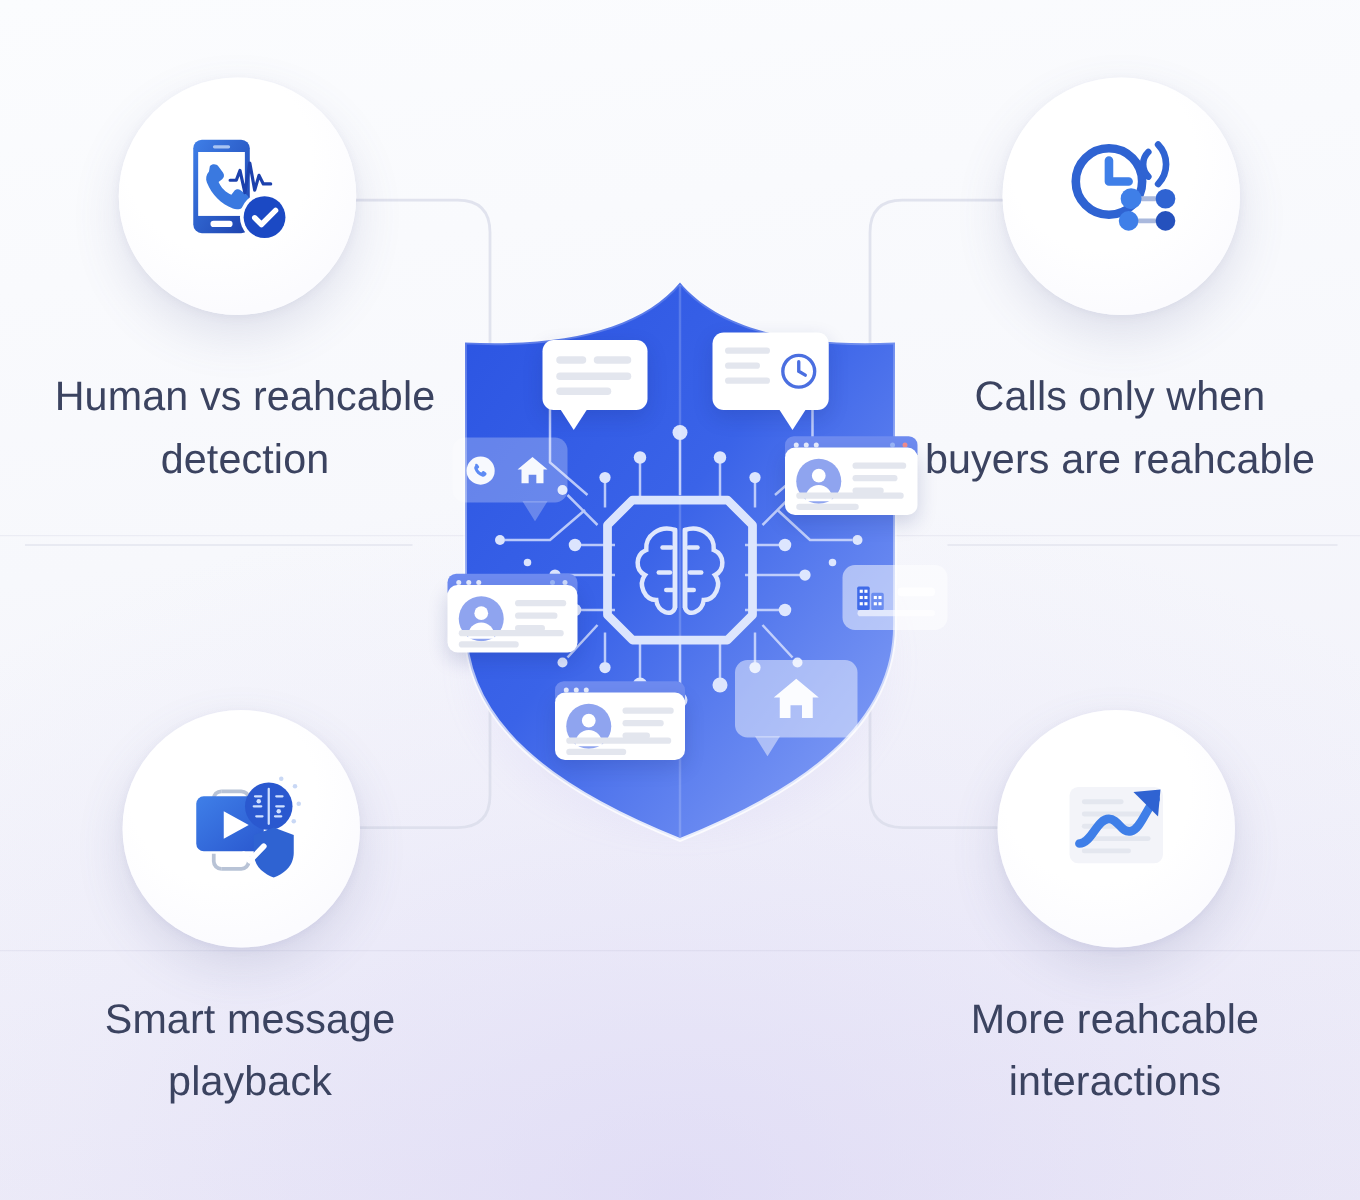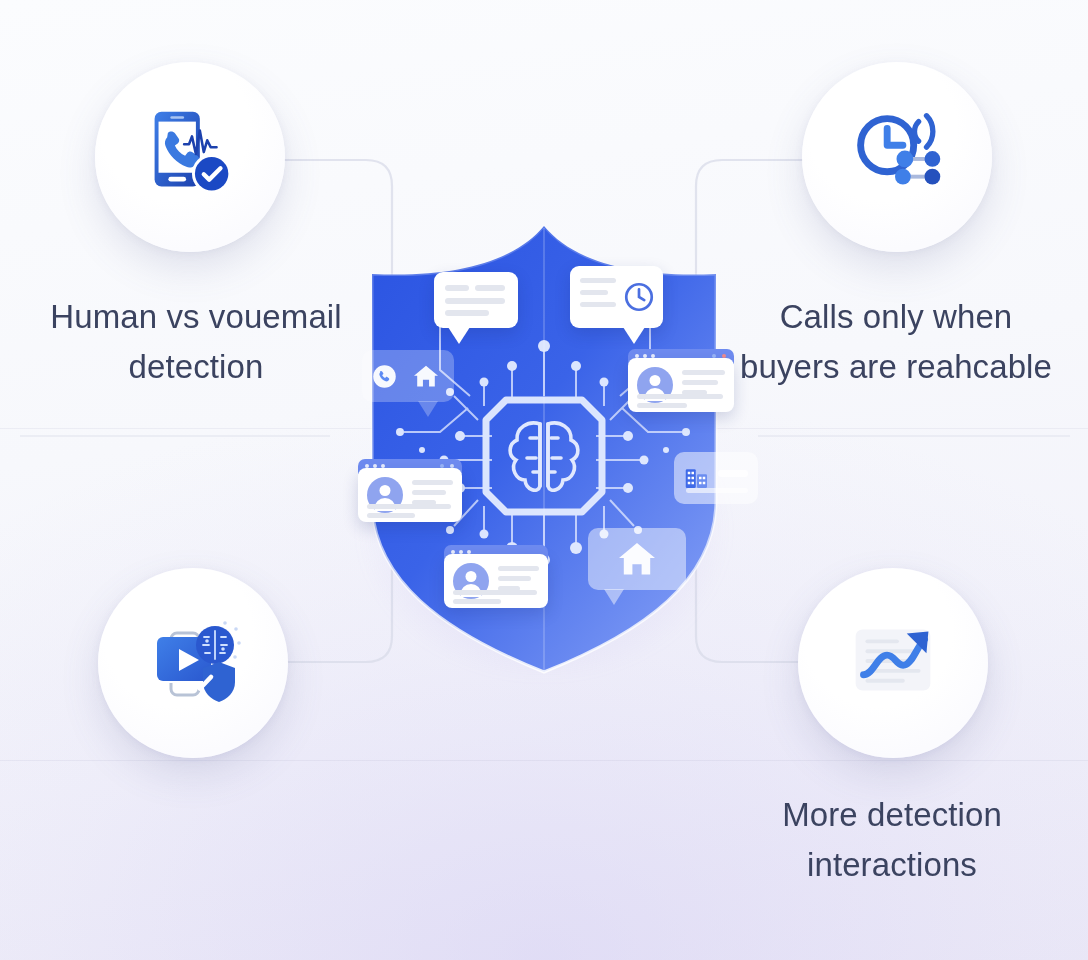--- a/index.html
+++ b/index.html
@@ -516,23 +516,25 @@
         <rect x="32" y="46" width="52" height="4" rx="2"></rect>
         <rect x="32" y="56" width="44" height="4" rx="2"></rect>
         <rect x="32" y="66" width="56" height="4" rx="2"></rect>
         <rect x="32" y="76" width="40" height="4" rx="2"></rect>
       </g>
       <path d="M30 72 C 40 72 44 52 54 52 C 62 52 64 64 72 62 C 80 60 84 44 92 36" fill="none" stroke="#3f7fe8" stroke-width="7" stroke-linecap="round" stroke-linejoin="round"></path>
       <path d="M74 30 L 96 28 L 94 50 Z" fill="#2f63d2"></path>
     </svg>
   </div>
 
-  <div class="label" style="left:18px; top:292px; width:356px;">Human vs vouemail
+  <div class="label" style="left:18px; top:292px; width:356px;">Human vs reahcable
 detection</div>
 
   <div class="label" style="left:718px; top:292px; width:356px;text-align:center;">Calls only when
 buyers are reahcable</div>
 
-
-  <div class="label" style="left:714px; top:790px; width:356px;">More detection
+  <div class="label" style="left:22px; top:790px; width:356px;">Smart message
+playback</div>
+
+  <div class="label" style="left:714px; top:790px; width:356px;">More reahcable
 interactions</div>
 
 </div>
 
 </body></html>

